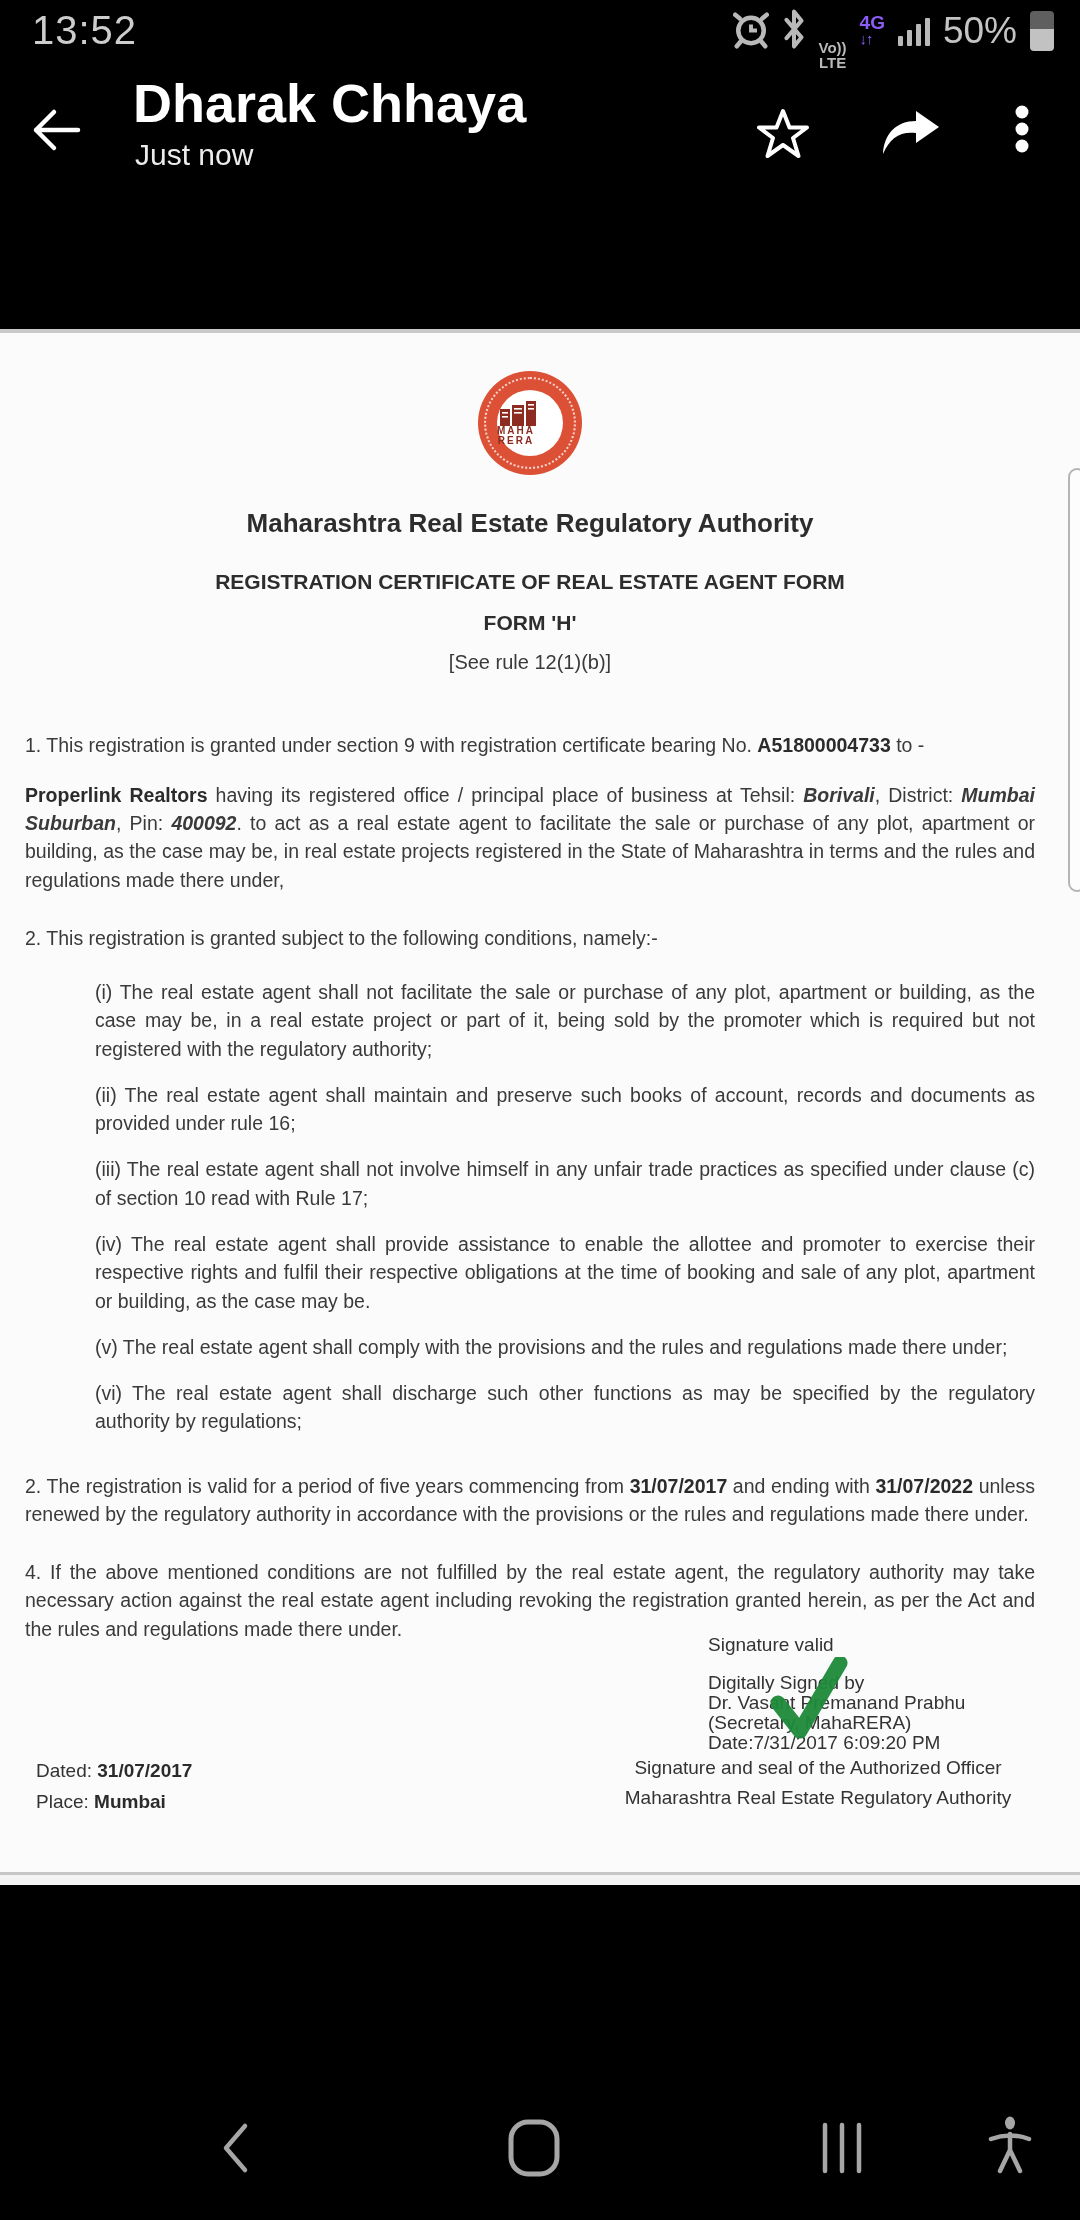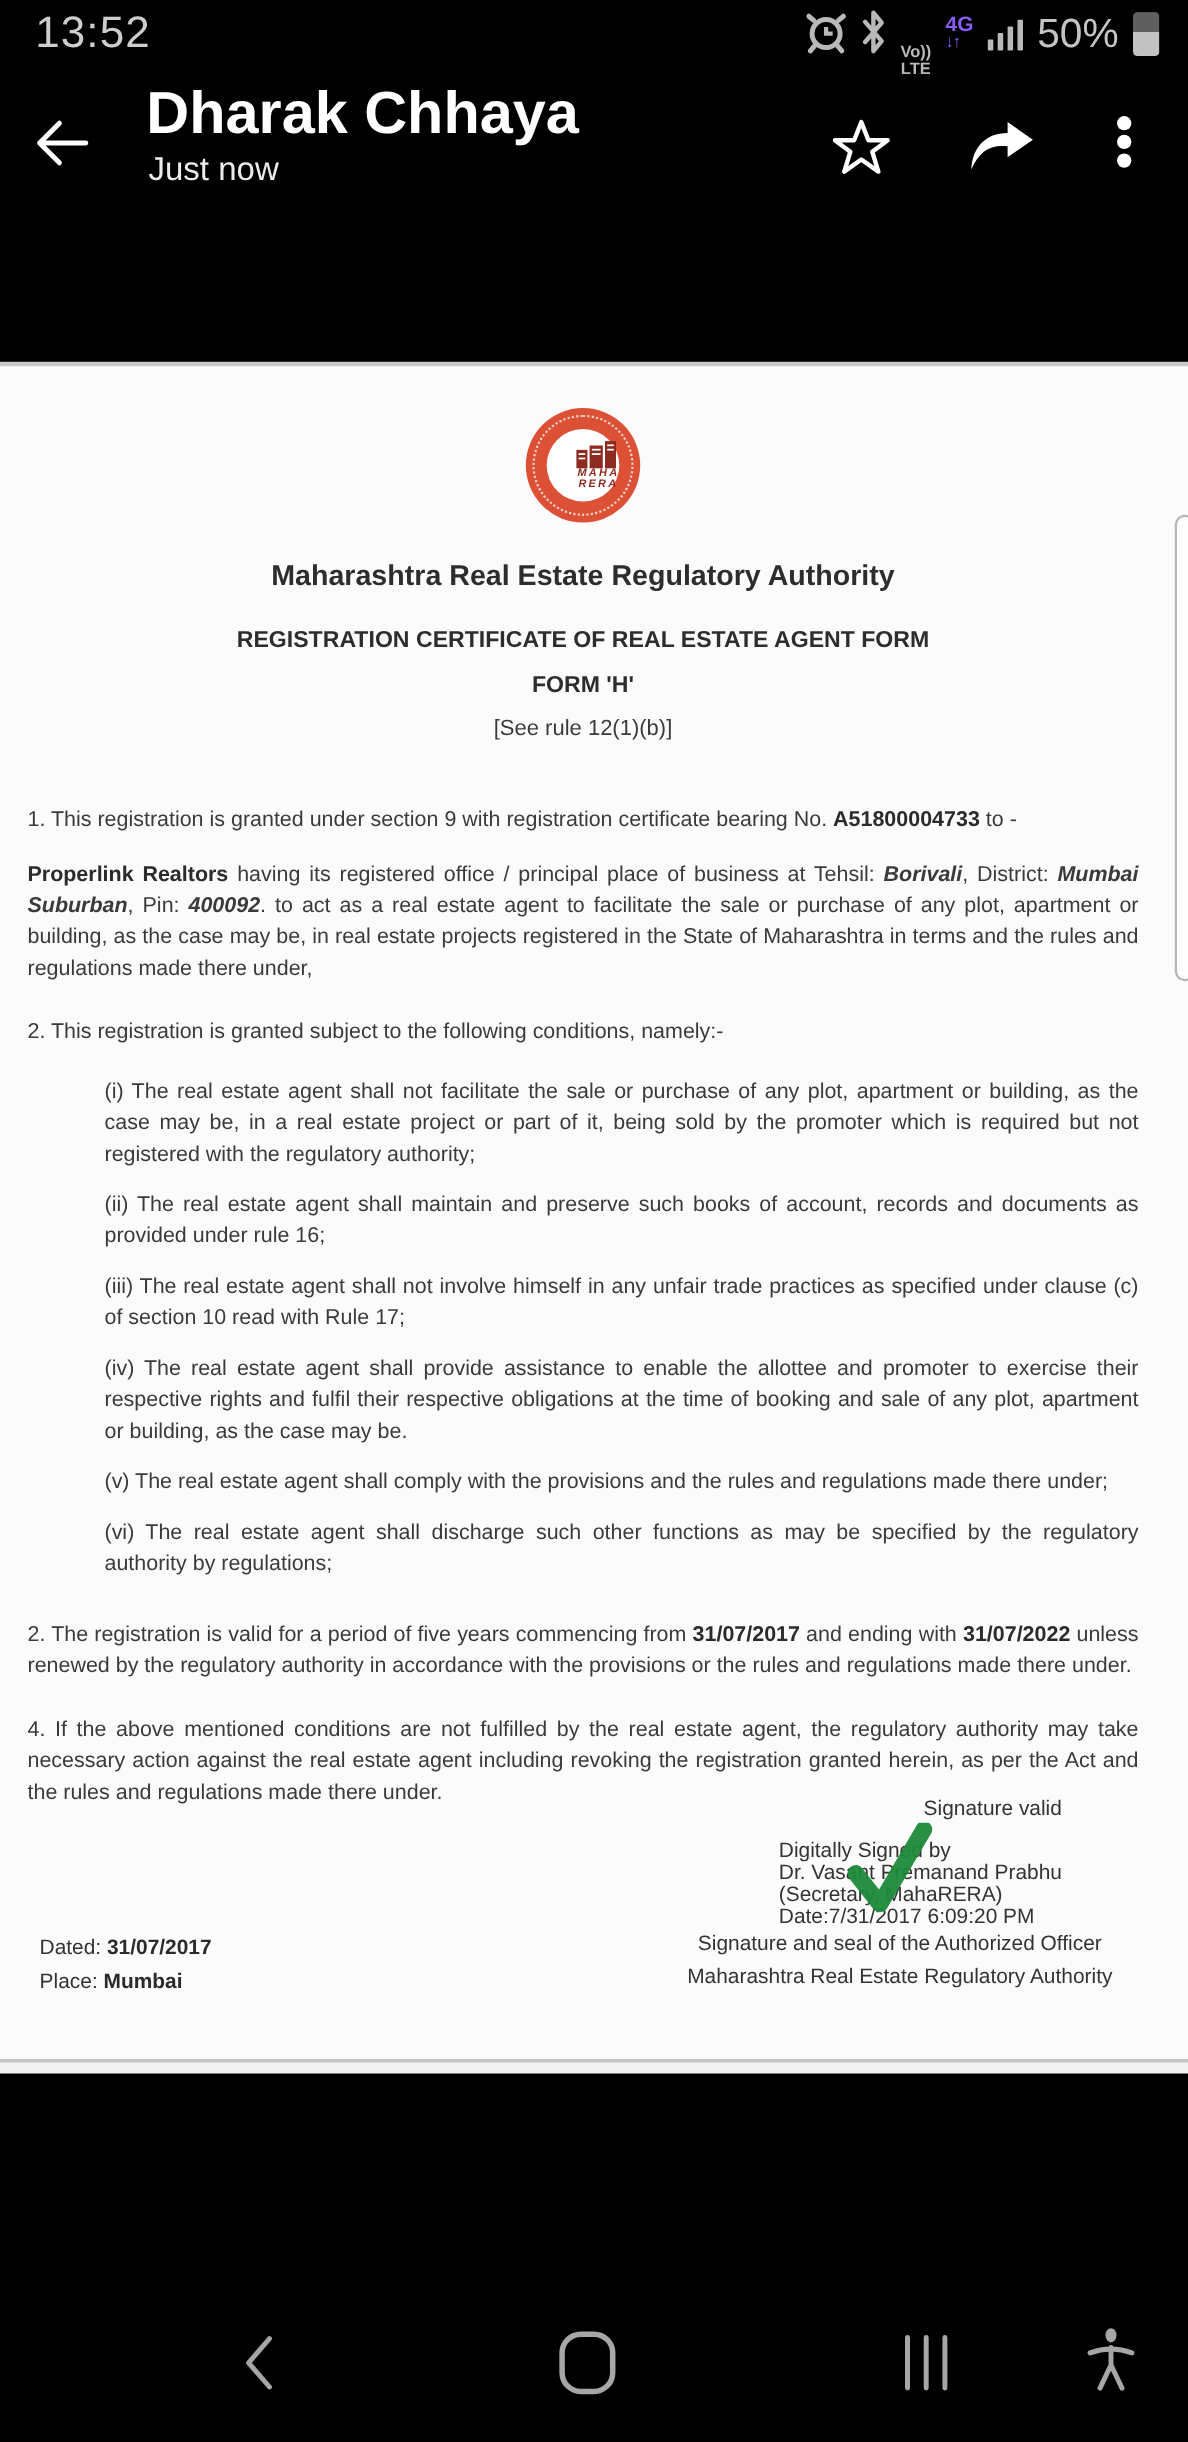--- a/index.html
+++ b/index.html
@@ -33,39 +33,39 @@
   .doc-page{position:absolute;top:329px;left:0;width:1080px;height:1543px;background:#fbfbfb;
             border-top:4px solid #c9c9c9;box-sizing:border-box;padding:0 45px 0 25px;
             color:#3a3a3a;font-size:19.5px;line-height:1.45;}
   .page-edge{position:absolute;top:1872px;left:0;width:1080px;height:13px;background:#f3f3f3;
              border-top:3px solid #c6c6c6;box-sizing:border-box;}
   .logo-wrap{margin:38px auto 0;width:104px;height:104px;border-radius:50%;background:#dc5136;
              display:flex;align-items:center;justify-content:center;position:relative;}
   .logo-wrap::before{content:"";position:absolute;inset:6px;border-radius:50%;
              border:2px dotted rgba(255,255,255,.75);}
   .logo-inner{width:66px;height:66px;border-radius:50%;background:#fff;display:flex;
-             flex-direction:column;align-items:flex-end;justify-content:center;position:relative;z-index:1;font-style:italic;}
+             flex-direction:column;align-items:flex-start;justify-content:center;position:relative;z-index:1;}
   .logo-text{font-size:10px;font-weight:bold;color:#8e2b21;letter-spacing:2px;line-height:10px;text-align:center;}
   .doc-h1{margin:30px 0 0;text-align:center;font-size:26px;font-weight:bold;color:#2d2d2d;}
   .doc-h2{margin:24px 0 0;text-align:center;font-size:21px;font-weight:bold;color:#2d2d2d;}
   .doc-h3{margin:11px 0 0;text-align:center;font-size:21px;font-weight:bold;color:#2d2d2d;}
   .doc-rule{margin:9px 0 0;text-align:center;font-size:20px;color:#3a3a3a;}
   .para{margin:22px 0 0;text-align:justify;}
   .p1{margin-top:54px;}
   .sec2{margin-top:30px;text-align:left;}
   .cond{margin:18px 0 0 70px;text-align:justify;}
   .cond.first{margin-top:26px;}
   .p3{margin-top:36px;}
   .p4{margin-top:30px;}
   b,strong{color:#2b2b2b;}
   .bi{font-weight:bold;font-style:italic;}
   .it{}
 
   .sig-block{position:absolute;left:708px;top:1302px;font-size:19px;line-height:20px;color:#333;}
-  .sig-status{margin-bottom:18px;text-align:right;}
+  .sig-status{margin-bottom:18px;}
   .sig-check{position:absolute;left:62px;top:22px;z-index:2;opacity:.95;}
 
   .doc-footer-left{position:absolute;left:36px;top:1422px;font-size:19px;line-height:31px;color:#333;}
   .doc-footer-right{position:absolute;left:618px;top:1420px;width:400px;text-align:center;
                     font-size:19px;line-height:30px;color:#333;}
 
   .scroll-thumb{position:absolute;top:468px;right:-6px;width:18px;height:424px;background:#fdfdfd;
                 border:2px solid #b5b5b5;border-radius:10px;box-sizing:border-box;z-index:5;}
 
   

